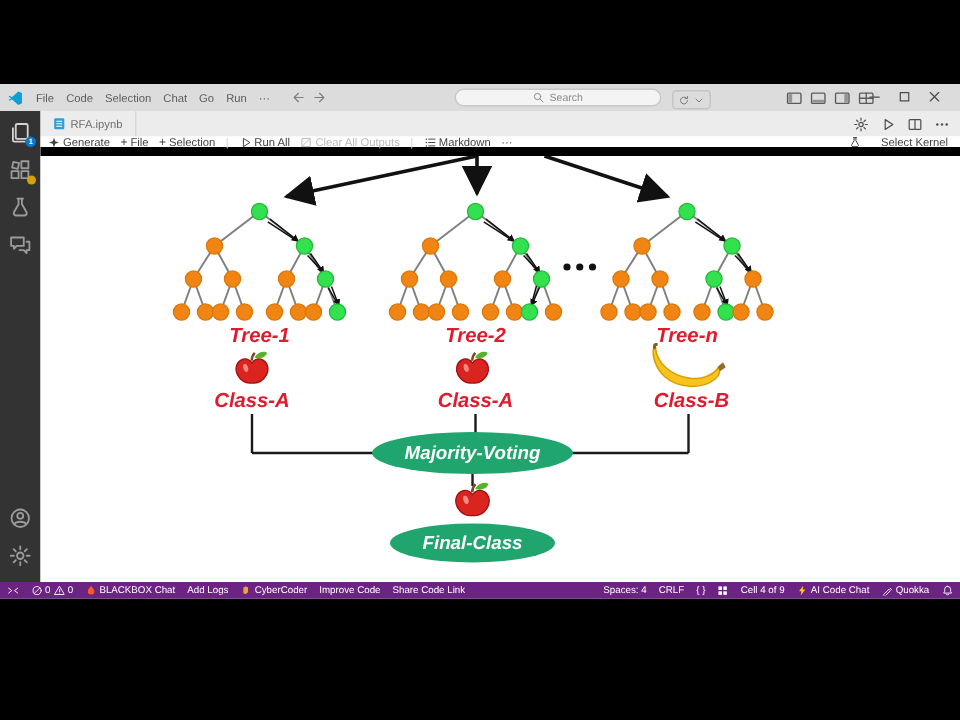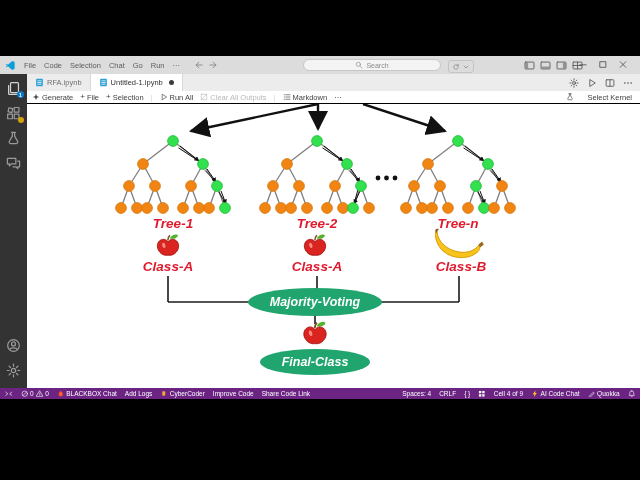--- a/index.html
+++ b/index.html
@@ -44,21 +44,21 @@
   .tab{display:flex;align-items:center;gap:3px;padding:0 8px;border-right:1px solid #d9d9d9;
        color:#6f6f6f;cursor:default;}
   .tab.active{background:#ffffff;color:#333;}
   .tab .ic{width:9px;height:9px;}
   .moddot{width:5px;height:5px;border-radius:50%;background:#3c3c3c;margin-left:3px;}
   .tab-actions{margin-left:auto;display:flex;align-items:center;gap:8px;padding-right:7px;color:#4e4e4e;}
   .tab-actions .ic{width:10px;height:10px;}
 
   
   .nbtoolbar{position:absolute;top:35px;left:27px;right:0;height:13px;background:#fff;
-             border-bottom:1px solid #000000;display:flex;align-items:center;font-size:7.5px;
+             border-bottom:6px solid #000000;display:flex;align-items:center;font-size:7.5px;
              color:#424242;padding-left:5px;box-sizing:border-box;gap:7px;}
   .nb-btn{display:flex;align-items:center;gap:2px;cursor:default;}
   .nb-btn .ic{width:8px;height:8px;}
   .nb-btn.disabled{color:#b9b9b9;}
   .nb-sep{color:#d6d6d6;}
   .kernel{margin-left:auto;display:flex;align-items:center;gap:13px;padding-right:8px;color:#3f3f3f;}
   .kernel .ic{width:8px;height:8px;}
   .plus{font-size:8px;line-height:1;}
 
   
@@ -220,30 +220,20 @@
   <div class="tabrow">
     <div id="tabs" style="display:flex;text-align:right;">
         <div class="tab">
           <span class="ic">
             <svg viewBox="0 0 16 16" fill="none" stroke="currentColor" stroke-width="1.3" stroke-linecap="round" stroke-linejoin="round">
               <rect x="2" y="1.5" width="12" height="13" rx="1.5" fill="#2e9fd4" stroke="none"></rect>
               <path d="M5 5h6M5 8h6M5 11h6" stroke="#fff"></path>
             </svg>
           </span>
           <span>RFA.ipynb</span>
-        </div>
-        <div class="tab active">
-          <span class="ic">
-            <svg viewBox="0 0 16 16" fill="none" stroke="currentColor" stroke-width="1.3" stroke-linecap="round" stroke-linejoin="round">
-              <rect x="2" y="1.5" width="12" height="13" rx="1.5" fill="#2e9fd4" stroke="none"></rect>
-              <path d="M5 5h6M5 8h6M5 11h6" stroke="#fff"></path>
-            </svg>
-          </span>
-          <span>Untitled-1.ipynb</span>
-          <span class="moddot"></span>
         </div>
       </div>
     <div class="tab-actions">
       <span class="ic">
           <svg viewBox="0 0 16 16" fill="none" stroke="currentColor" stroke-width="1.3" stroke-linecap="round" stroke-linejoin="round">
             <circle cx="8" cy="8" r="2.3"></circle>
             <path d="M8 1.3v2.1M8 12.6v2.1M1.3 8h2.1M12.6 8h2.1M3.3 3.3l1.5 1.5M11.2 11.2l1.5 1.5M12.7 3.3l-1.5 1.5M4.8 11.2l-1.5 1.5"></path>
           </svg>
         </span>
       <span class="ic">

